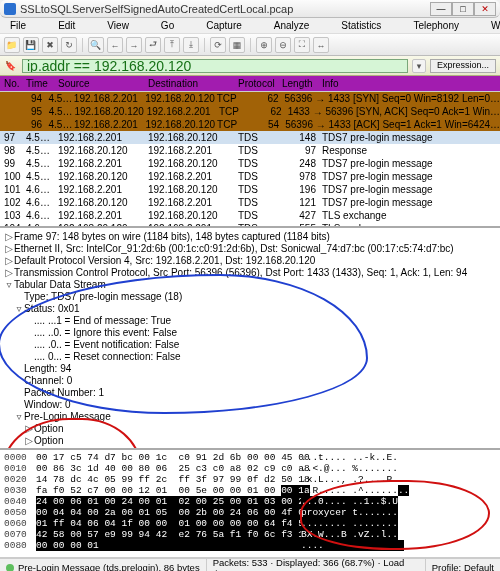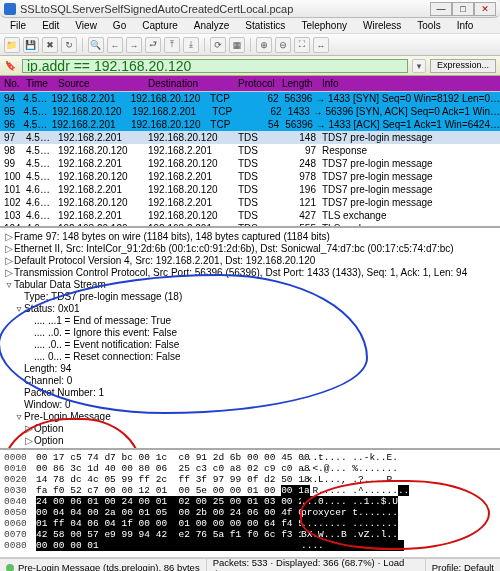--- a/index.html
+++ b/index.html
@@ -2,38 +2,38 @@
 <html><head>
 <meta charset="utf-8">
 <style>
   * { box-sizing: border-box; margin: 0; padding: 0; }
   html, body { width: 500px; height: 571px; overflow: hidden; font-family: Tahoma, Arial, sans-serif; font-size: 10px; background: #f0f0f0; color: #000; }
   .title-bar { height: 18px; background: linear-gradient(#fcfcfc,#e8e8e8); border-bottom: 1px solid #bbb; display:flex; align-items:center; padding:0 4px;border-radius:6px; }
   .title-bar .icon { width:12px; height:12px; background:#2a6fcf; display:inline-block; margin-right:4px; border-radius:2px; }
   .title-bar .title { flex:1; font-size:11px; color:#333; }
   .win-controls { display:flex; gap:0; }
   .win-btn { width:22px; height:14px; border:1px solid #aaa; background:#eee; font-size:9px; display:flex; align-items:center; justify-content:center; cursor:pointer; }
-  .menubar { height:16px; background:#f0f0f0; display:flex; align-items:center; padding:0 4px; gap:4px; border-bottom: 1px solid #ddd; }
+  .menubar { height:16px; background:#f0f0f0; display:flex; align-items:center; padding:0 4px; gap:20px; border-bottom: 1px solid #ddd; }
   .menubar span { padding:1px 6px; cursor:pointer; }
   .toolbar { height:22px; background:linear-gradient(#fdfdfd,#e7e7e7); display:flex; align-items:center; padding:0 4px; gap:3px; border-bottom:1px solid #bbb; }
   .tool { width:16px; height:16px; border:1px solid #c5c5c5; background:#f3f3f3; border-radius:2px; cursor:pointer; display:flex; align-items:center; justify-content:center; font-size:9px; color:#555; }
   .filter-row { height:20px; background:linear-gradient(#f8f8e8,#e8e8cc); display:flex; align-items:center; padding:0 4px; gap:4px; border-bottom:1px solid #b0b080; }
   .filter-input { flex:1; height:14px; background:#d6f5d6; border:1px solid #7aa77a; padding:0 4px; font-size:14px; color:#167016; }
   .filter-btn { height:14px; padding:0 6px; border:1px solid #aaa; background:#eee; font-size:9px; cursor:pointer; }
   .packet-head { display:flex; background:#a21caf; border-bottom:1px solid #ccc; font-size:10px; font-weight:400; height:16px; align-items:center; }
   .col-no { width:26px; padding-left:4px; }
   .col-time { width:32px; }
   .col-src { width:90px; }
   .col-dst { width:90px; }
   .col-proto { width:44px; }
   .col-len { width:40px; }
   .col-info { flex:1; }
   .packet-list { height:136px; overflow:hidden; background:#fff; border-bottom:2px solid #aaa; }
   .row { display:flex; height:13px; align-items:center; font-size:10px; white-space:nowrap; overflow:hidden; }
-  .row.gray { background:#0ea5e9; }
+  .row.gray { background:#a16207;padding-left:27px; }
   .row.sel  { background:#d0e0f0; }
   .details { height:222px; background:#fff; overflow:hidden; border-bottom:2px solid #aaa; padding:2px 4px; font-size:10px; position:relative; }
   .details .line { white-space:nowrap; height:12px; display:flex; align-items:center; }
   .expander { display:inline-block; width:10px; text-align:center; color:#555; cursor:pointer; }
   .blue-scribble { position:absolute; border:2px solid #2040d0; border-radius:60% 40% 55% 45% / 50% 60% 40% 50%; pointer-events:none; }
   .red-circle   { position:absolute; border:2px solid #d01010; border-radius:50% 45% 50% 50% / 50% 50% 55% 45%; pointer-events:none; }
   .hex { height:108px; background:#fff; padding:2px 4px; font-family: "Courier New", monospace; font-size:9.5px; line-height:11px; overflow:hidden; border-bottom:1px solid #ccc; position:relative; }
   .hex-row { display:flex; white-space:pre; }
   .hex-off { width:32px; color:#444; }
   .hex-bytes { width:265px; }

